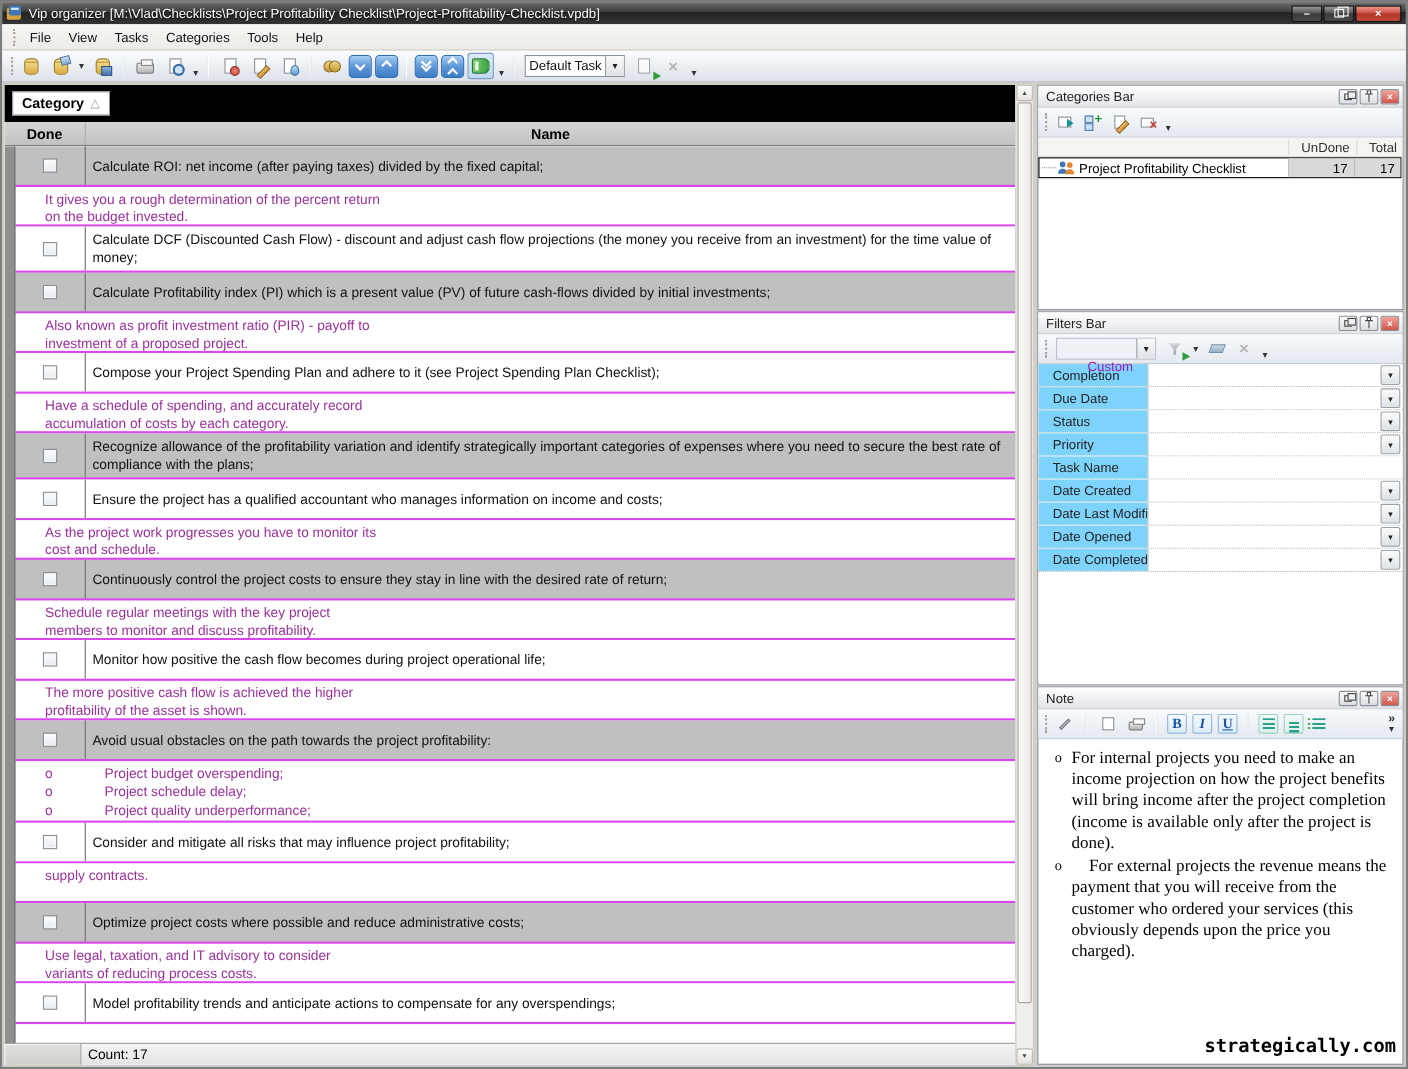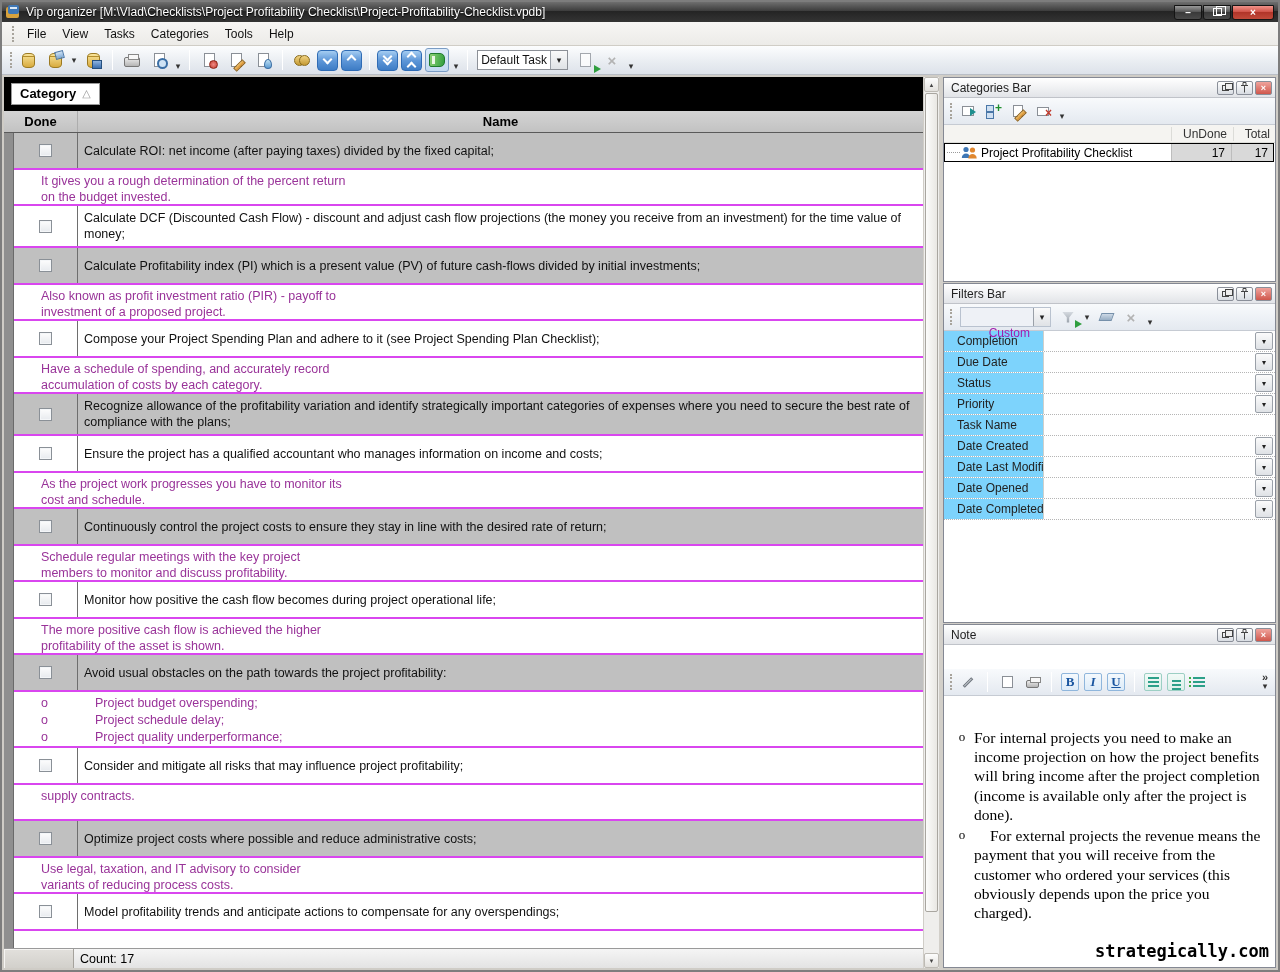--- a/index.html
+++ b/index.html
@@ -123,21 +123,21 @@
   .sb-thumb { position:absolute; left:1px; right:1px; top:16px; bottom:56px;
               background:linear-gradient(90deg,#fcfcfb,#e9e7e3); border:1px solid #a9a6a0; border-radius:2px; }
 
   .splitter { position:absolute; left:937px; top:0; width:4px; bottom:0; background:#d2cfc9; }
 
   
   .rightcol { position:absolute; left:941px; top:2px; right:2px; bottom:2px; display:flex; flex-direction:column; gap:1px; }
   .panel { border:1px solid #848893; background:#fff; display:flex; flex-direction:column; position:relative; }
   .panel.categories { height:205px; flex:none; }
   .panel.filters { height:340px; flex:none; }
-  .panel.note { flex:1;gap:24px; }
+  .panel.note { flex:1; }
   .phead { height:20px; flex:none; background:linear-gradient(#ffffff,#e2e4e8); border-bottom:1px solid #c0c3c9;
            display:flex; align-items:center; padding:0 3px 0 7px; font-size:12px; color:#222; }
   .pbtns { margin-left:auto; display:flex; gap:2px; }
   .pbtn { width:17px; height:14px; border:1px solid #8a8f99; border-radius:2px;
           background:linear-gradient(#fdfdfd,#d9dde3); display:flex; align-items:center; justify-content:center;
           font-size:9px; color:#333; font-weight:bold; }
   .pbtn .sq { width:7px; height:6px; border:1px solid #444; position:relative; }
   .pbtn .sq::before { content:""; position:absolute; left:2px; top:-3px; width:6px; height:5px; border:1px solid #444; background:#eee; }
   .pbtn.close { background:linear-gradient(#f0a39c,#d0574c); color:#fff; }
   .ptoolbar { height:27px; flex:none; background:linear-gradient(#f8fafc,#e4e9f0); border-bottom:1px solid #c6cbd3;

